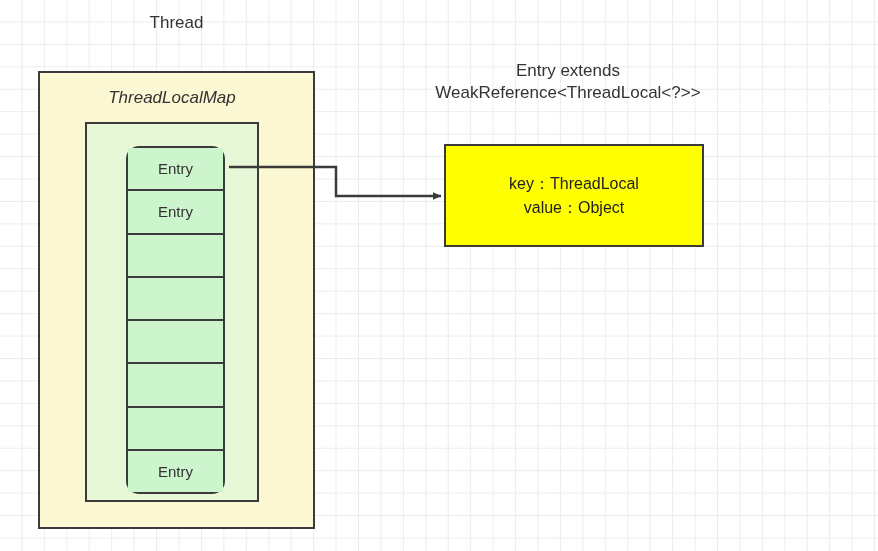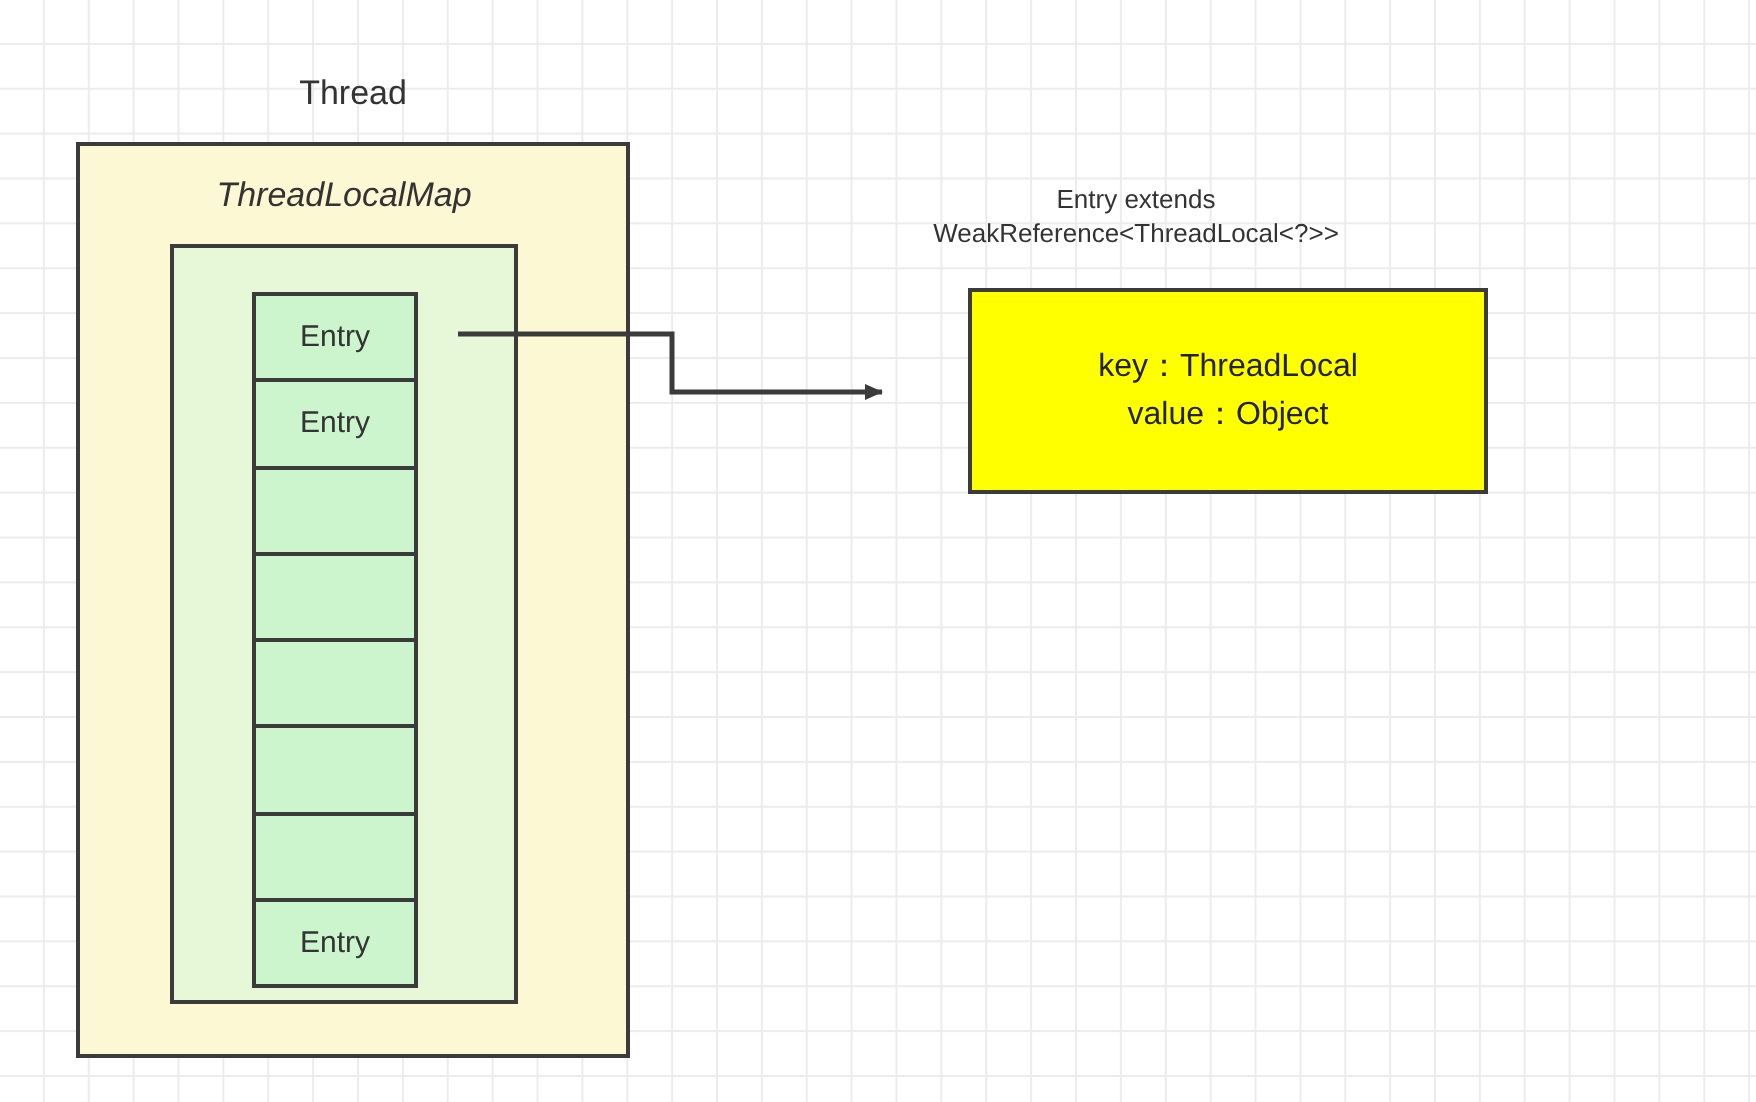--- a/index.html
+++ b/index.html
@@ -46,21 +46,21 @@
   #thread-box {
     left: 38px;
     top: 71px;
     width: 277px;
     height: 458px;
     background-color: #fcf8d4;
   }
 
   #thread-title {
     left: 38px;
-    top: 36px;
+    top: 12px;
     width: 277px;
     font-size: 17px;
   }
 
   
   #map-title {
     left: 85px;
     top: 87px;
     width: 174px;
     font-size: 17px;
@@ -72,60 +72,60 @@
     top: 122px;
     width: 174px;
     height: 380px;
     background-color: #e6f8d8;
   }
 
   
   #entry-table {
     left: 126px;
     top: 146px;
-    width: 83px;
+    width: 99px;
     height: 348px;
     display: flex;
     flex-direction: column;
     background-color: #cdf5cd;
+    border-radius: 13px;
   }
 
   .entry-cell {
     box-sizing: border-box;
     flex: 1 1 0;
     border-bottom: 2.5px solid #3b3b3b;
     background-color: #cdf5cd;
     display: flex;
     align-items: center;
     justify-content: center;
     font-size: 15px;
     color: #333333;
   }
   .entry-cell:last-child {
     border-bottom: none;
   }
 
   
   #entry-detail-title {
     left: 398px;
-    top: 92px;
+    top: 60px;
     width: 340px;
-    font-size: 13px;
+    font-size: 17px;
   }
 
   #entry-detail-box {
     left: 444px;
     top: 144px;
     width: 260px;
     height: 103px;
     background-color: #ffff00;
     display: flex;
     align-items: center;
     justify-content: center;
-    margin-left: 40px;
   }
 
   #entry-detail-text {
     position: static;
     font-size: 16px;
     color: #222222;
     text-align: center;
     white-space: pre;
     line-height: 1.45;
   }

